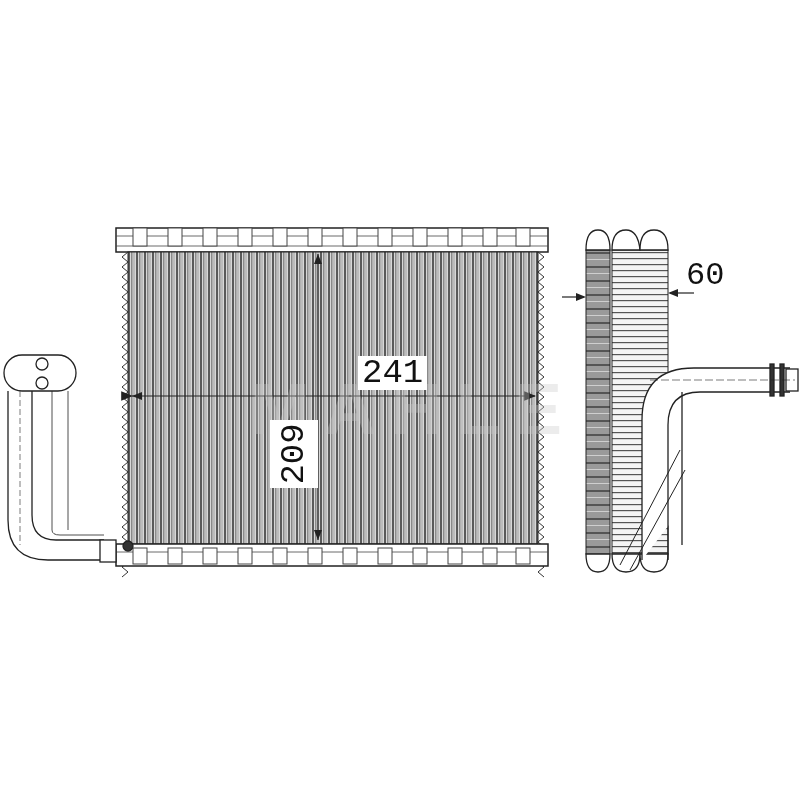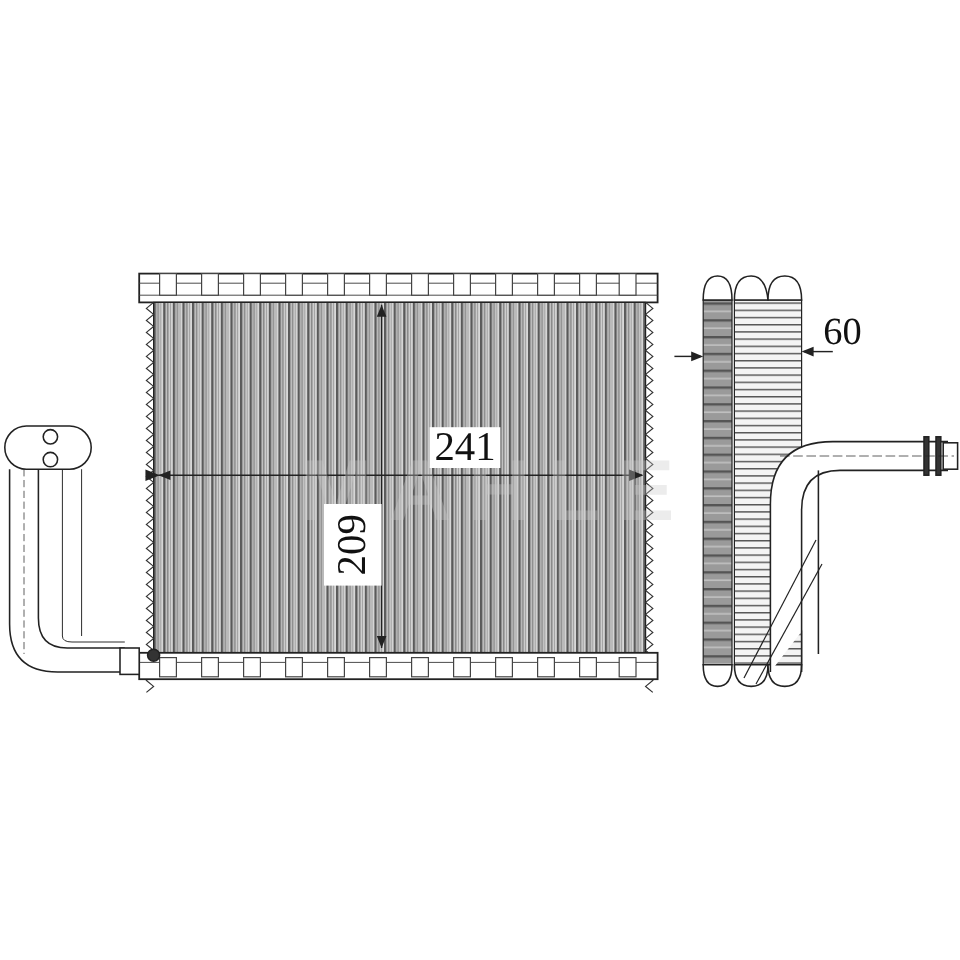--- a/index.html
+++ b/index.html
@@ -1,20 +1,20 @@
 <!DOCTYPE html>
 <html><head>
 <meta charset="utf-8">
 <style>
   html, body { margin: 0; padding: 0; background: #ffffff; }
   body { width: 800px; height: 800px; position: relative; overflow: hidden;
          font-family: "Liberation Sans", sans-serif; }
   .canvas { position: absolute; left: 0; top: 0; width: 800px; height: 800px; }
   .dim-label { position: absolute; background: #ffffff; color: #111;
-               font-family: Liberation Serif, serif; line-height: 1; }
+               font-family: Liberation Mono, monospace; line-height: 1; }
   .dim-307 { left: 358px; top: 356px; font-size: 34px; padding: 0 4px; }
   .dim-209 { left: 270px; top: 420px; font-size: 34px; width: 48px; height: 68px;
              display: flex; align-items: center; justify-content: center; }
   .dim-209 span { display: inline-block; transform: rotate(-90deg); }
   .dim-60 { left: 686px; top: 260px; font-size: 32px; background: transparent; }
   .watermark { position: absolute; left: 250px; top: 368px; font-size: 72px;
                font-weight: bold; color: rgba(200,200,200,0.35); letter-spacing: 14px; }
 </style>
 </head>
 <body>

